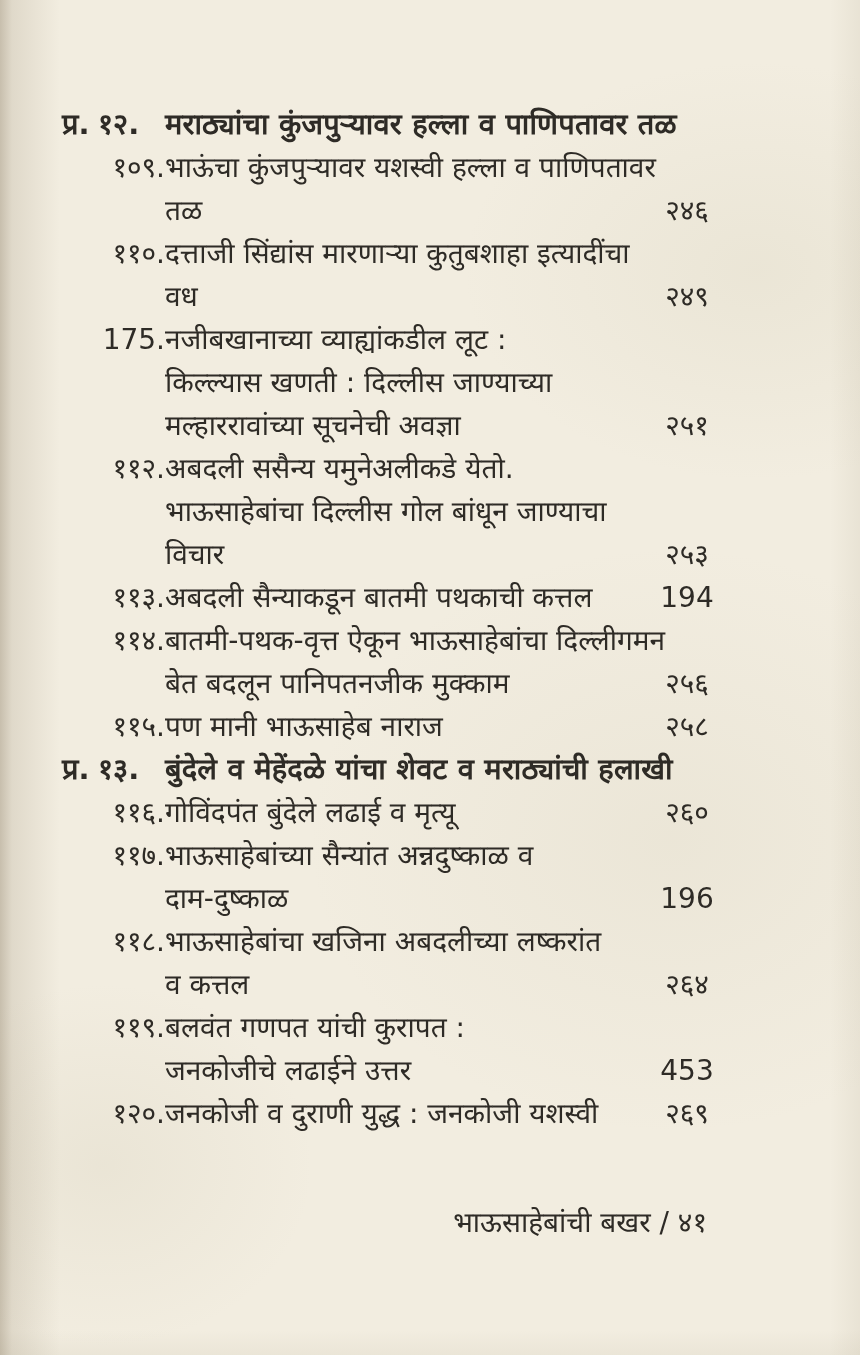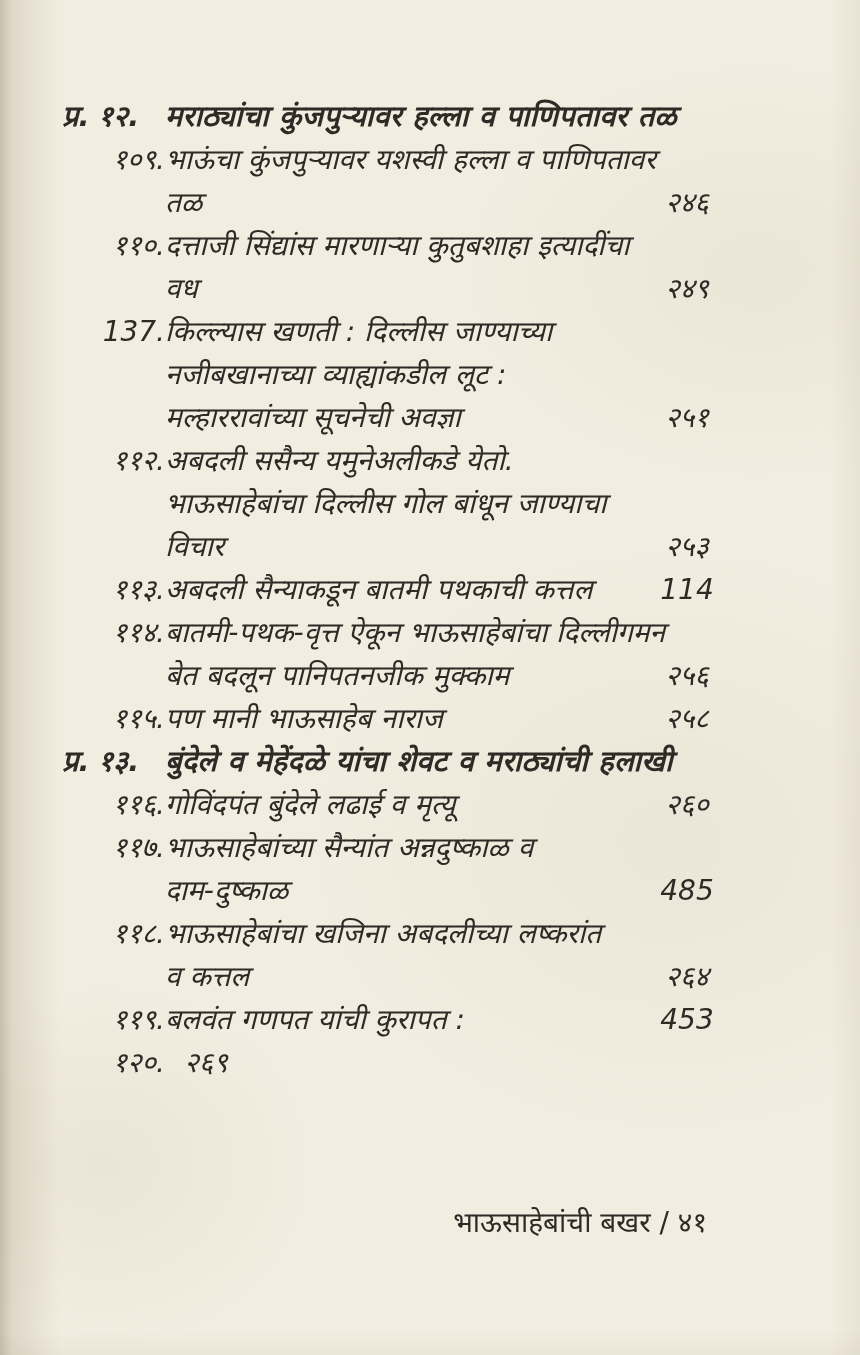--- a/index.html
+++ b/index.html
@@ -13,23 +13,22 @@
       linear-gradient(90deg, rgba(130,115,90,0.38) 0px, rgba(140,125,100,0.18) 12px, rgba(140,125,100,0.0) 60px),
       linear-gradient(270deg, rgba(150,138,112,0.10) 0px, rgba(150,138,112,0.0) 30px),
       linear-gradient(0deg, rgba(150,138,112,0.08) 0px, rgba(150,138,112,0.0) 25px),
       radial-gradient(ellipse 420px 300px at 88% 20%, rgba(196,190,162,0.16), rgba(196,190,162,0) 70%),
       radial-gradient(ellipse 520px 420px at 78% 62%, rgba(186,178,150,0.12), rgba(186,178,150,0) 70%),
       radial-gradient(ellipse 300px 260px at 12% 86%, rgba(186,178,150,0.14), rgba(186,178,150,0) 70%);
     color: #2e2b26;
   }
   .toc {
     position: absolute;
-    left: 62px; top: 95px;
+    left: 62px; top: 103px;
     width: 656px;
-    font-style: italic;
   }
   .row { display: flex; align-items: flex-start; }
   .numcol {
     flex: none;
     width: 103px;
     box-sizing: border-box;
     display: flex;
     line-height: 43px;
     font-size: 28px;
   }
@@ -91,25 +90,25 @@
       </span>
     <div class="titlecol">
       <div class="line">दत्ताजी सिंद्यांस मारणाऱ्या कुतुबशाहा इत्यादींचा</div>
       <div class="line">वध</div>
     </div>
     <span class="pagecol">२४९</span>
   </div>
 
   <div class="row entry">
     <span class="numcol">
-        <span>137.</span>
-      </span>
-    <div class="titlecol">
+        <span>175.</span>
+      </span>
+    <div class="titlecol">
+      <div class="line">नजीबखानाच्या व्याह्यांकडील लूट :</div>
       <div class="line">किल्ल्यास खणती : दिल्लीस जाण्याच्या</div>
-      <div class="line">नजीबखानाच्या व्याह्यांकडील लूट :</div>
       <div class="line">मल्हाररावांच्या सूचनेची अवज्ञा</div>
     </div>
     <span class="pagecol">२५१</span>
   </div>
 
   <div class="row entry">
     <span class="numcol">
         <span>११२.</span>
       </span>
     <div class="titlecol">
@@ -120,21 +119,21 @@
     <span class="pagecol">२५३</span>
   </div>
 
   <div class="row entry">
     <span class="numcol">
         <span>११३.</span>
       </span>
     <div class="titlecol">
       <div class="line">अबदली सैन्याकडून बातमी पथकाची कत्तल</div>
     </div>
-    <span class="pagecol">114</span>
+    <span class="pagecol">194</span>
   </div>
 
   <div class="row entry">
     <span class="numcol">
         <span>११४.</span>
       </span>
     <div class="titlecol">
       <div class="line">बातमी-पथक-वृत्त ऐकून भाऊसाहेबांचा दिल्लीगमन</div>
       <div class="line">बेत बदलून पानिपतनजीक मुक्काम</div>
     </div>
@@ -170,46 +169,50 @@
   </div>
 
   <div class="row entry">
     <span class="numcol">
         <span>११७.</span>
       </span>
     <div class="titlecol">
       <div class="line">भाऊसाहेबांच्या सैन्यांत अन्नदुष्काळ व</div>
       <div class="line">दाम-दुष्काळ</div>
     </div>
-    <span class="pagecol">485</span>
+    <span class="pagecol">196</span>
   </div>
 
   <div class="row entry">
     <span class="numcol">
         <span>११८.</span>
       </span>
     <div class="titlecol">
       <div class="line">भाऊसाहेबांचा खजिना अबदलीच्या लष्करांत</div>
       <div class="line">व कत्तल</div>
     </div>
     <span class="pagecol">२६४</span>
   </div>
 
   <div class="row entry">
     <span class="numcol">
         <span>११९.</span>
       </span>
     <div class="titlecol">
       <div class="line">बलवंत गणपत यांची कुरापत :</div>
+      <div class="line">जनकोजीचे लढाईने उत्तर</div>
     </div>
     <span class="pagecol">453</span>
   </div>
 
   <div class="row entry">
     <span class="numcol">
         <span>१२०.</span>
       </span>
+    <div class="titlecol">
+      <div class="line">जनकोजी व दुराणी युद्ध : जनकोजी यशस्वी</div>
+    </div>
     <span class="pagecol">२६९</span>
   </div>
 
 </div>
 
 <div class="footer">भाऊसाहेबांची बखर / ४१</div>
 
 </body></html>

